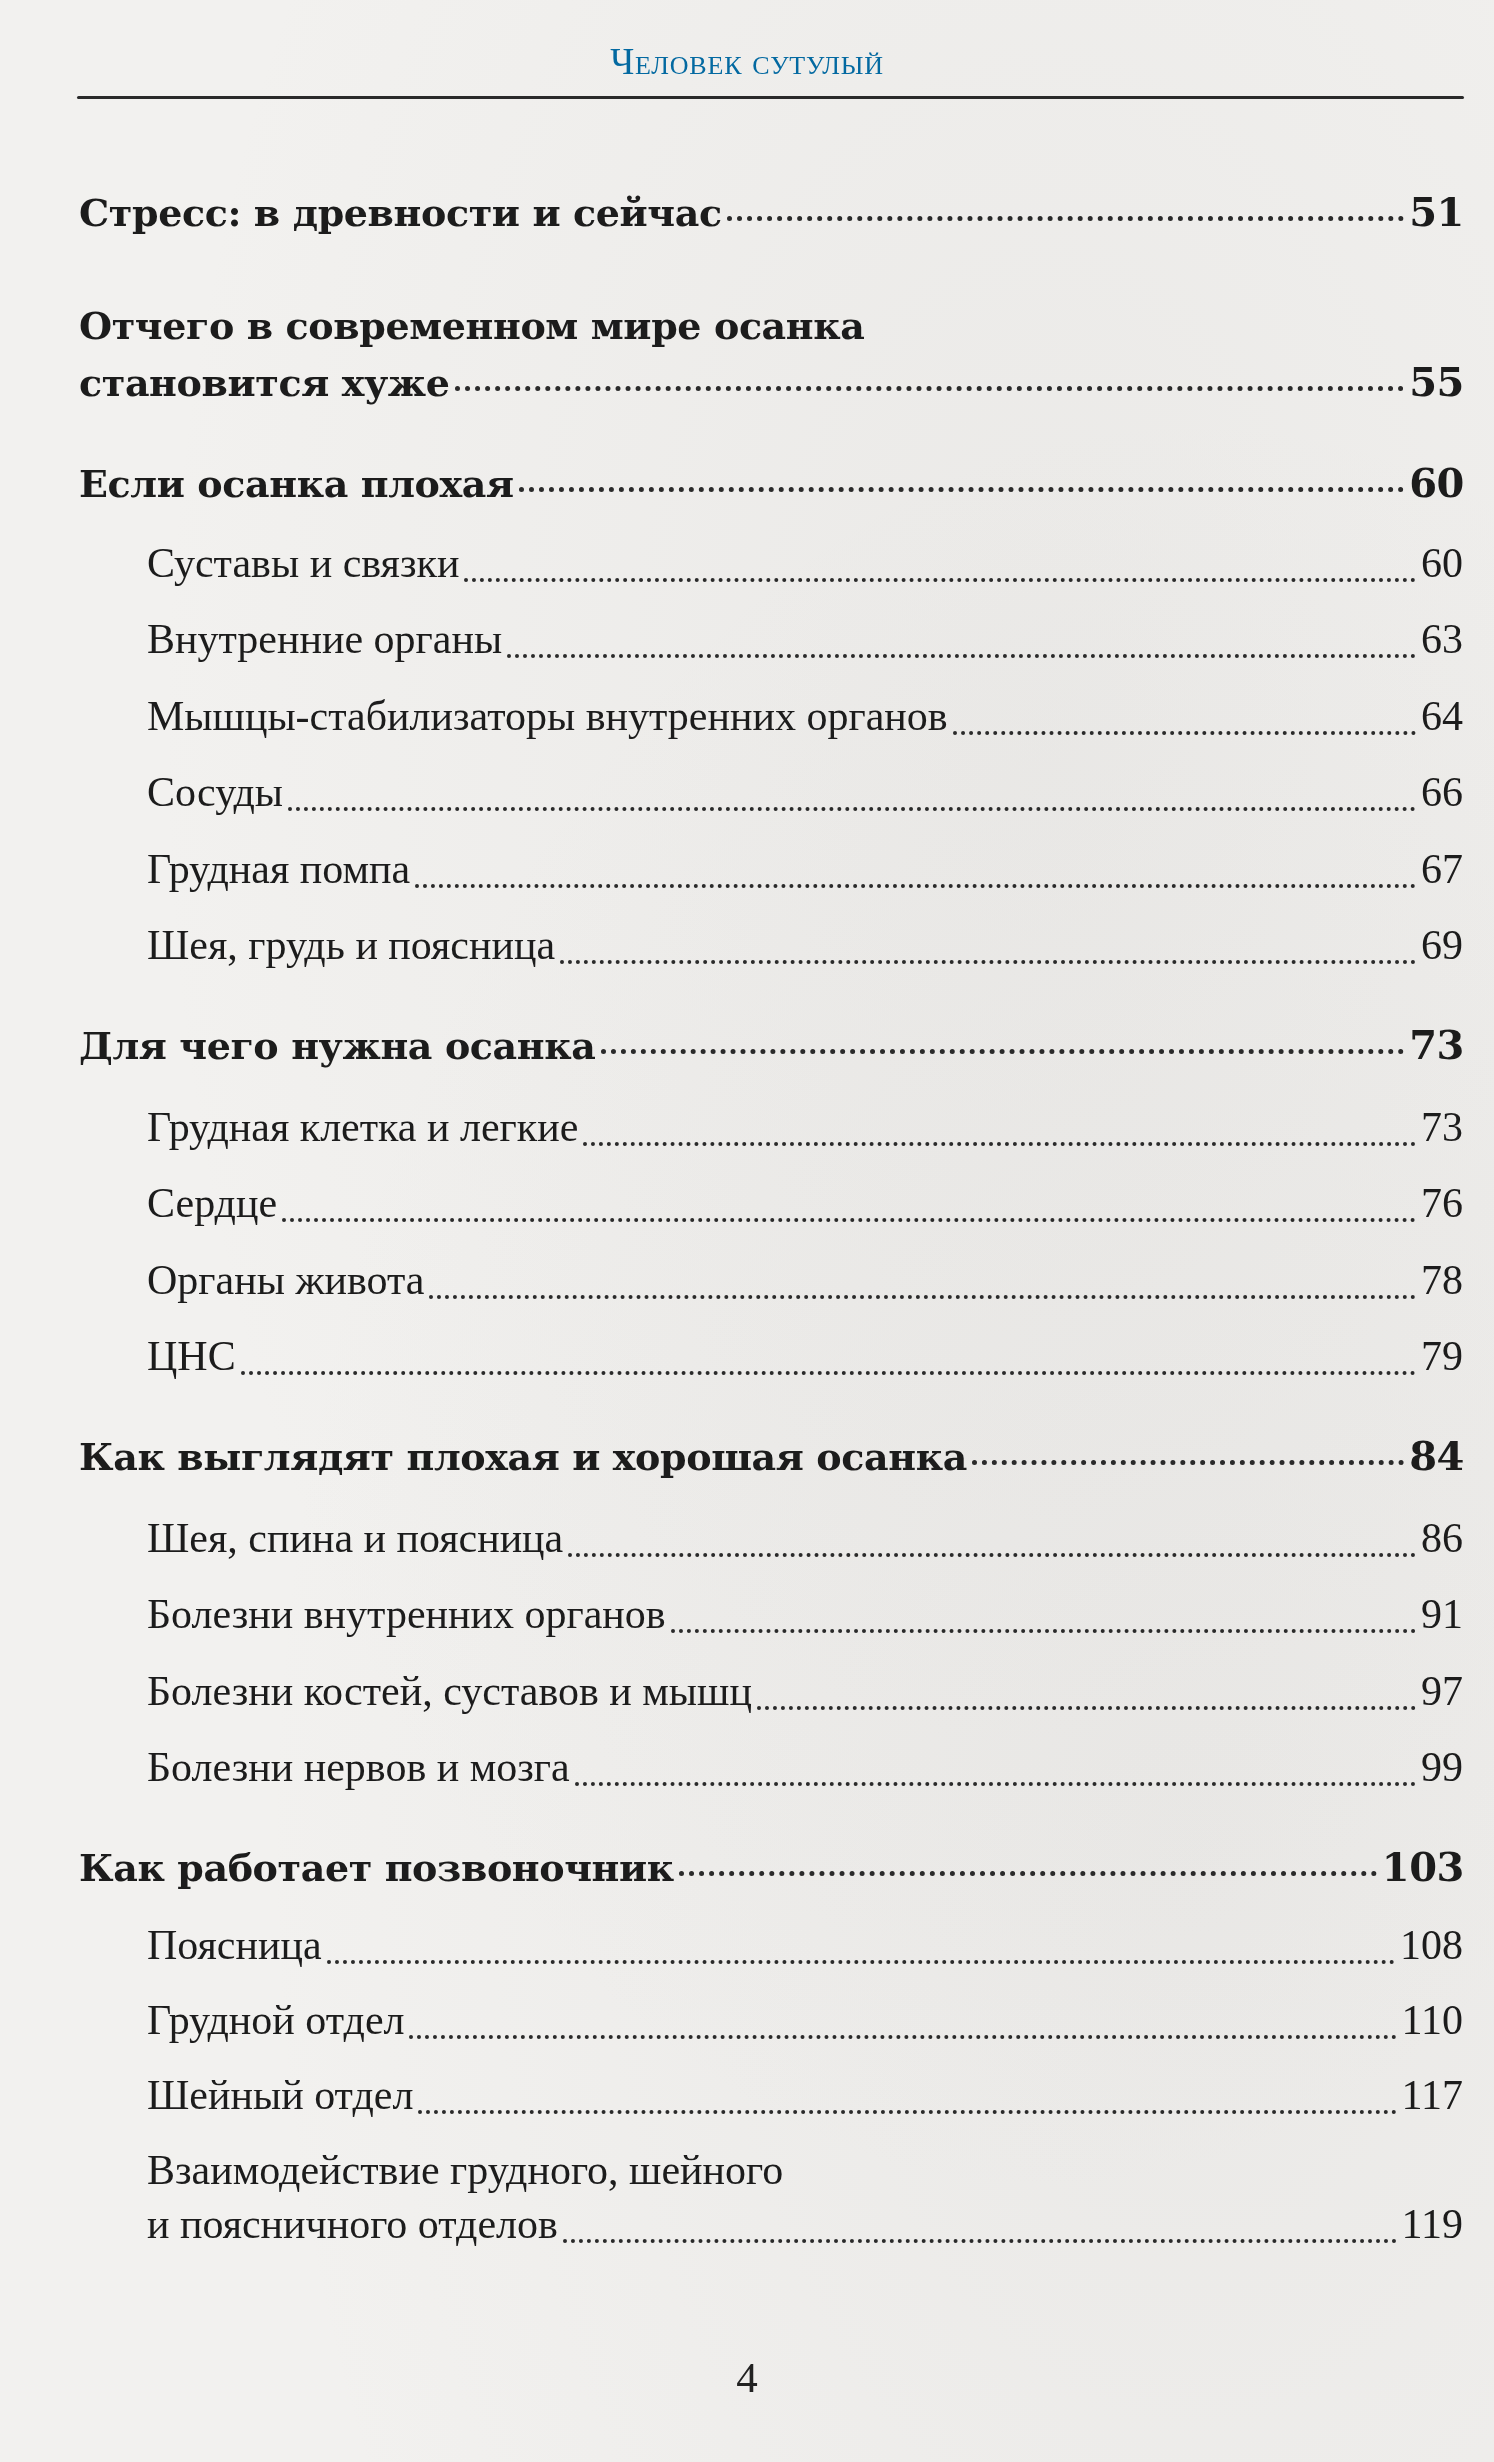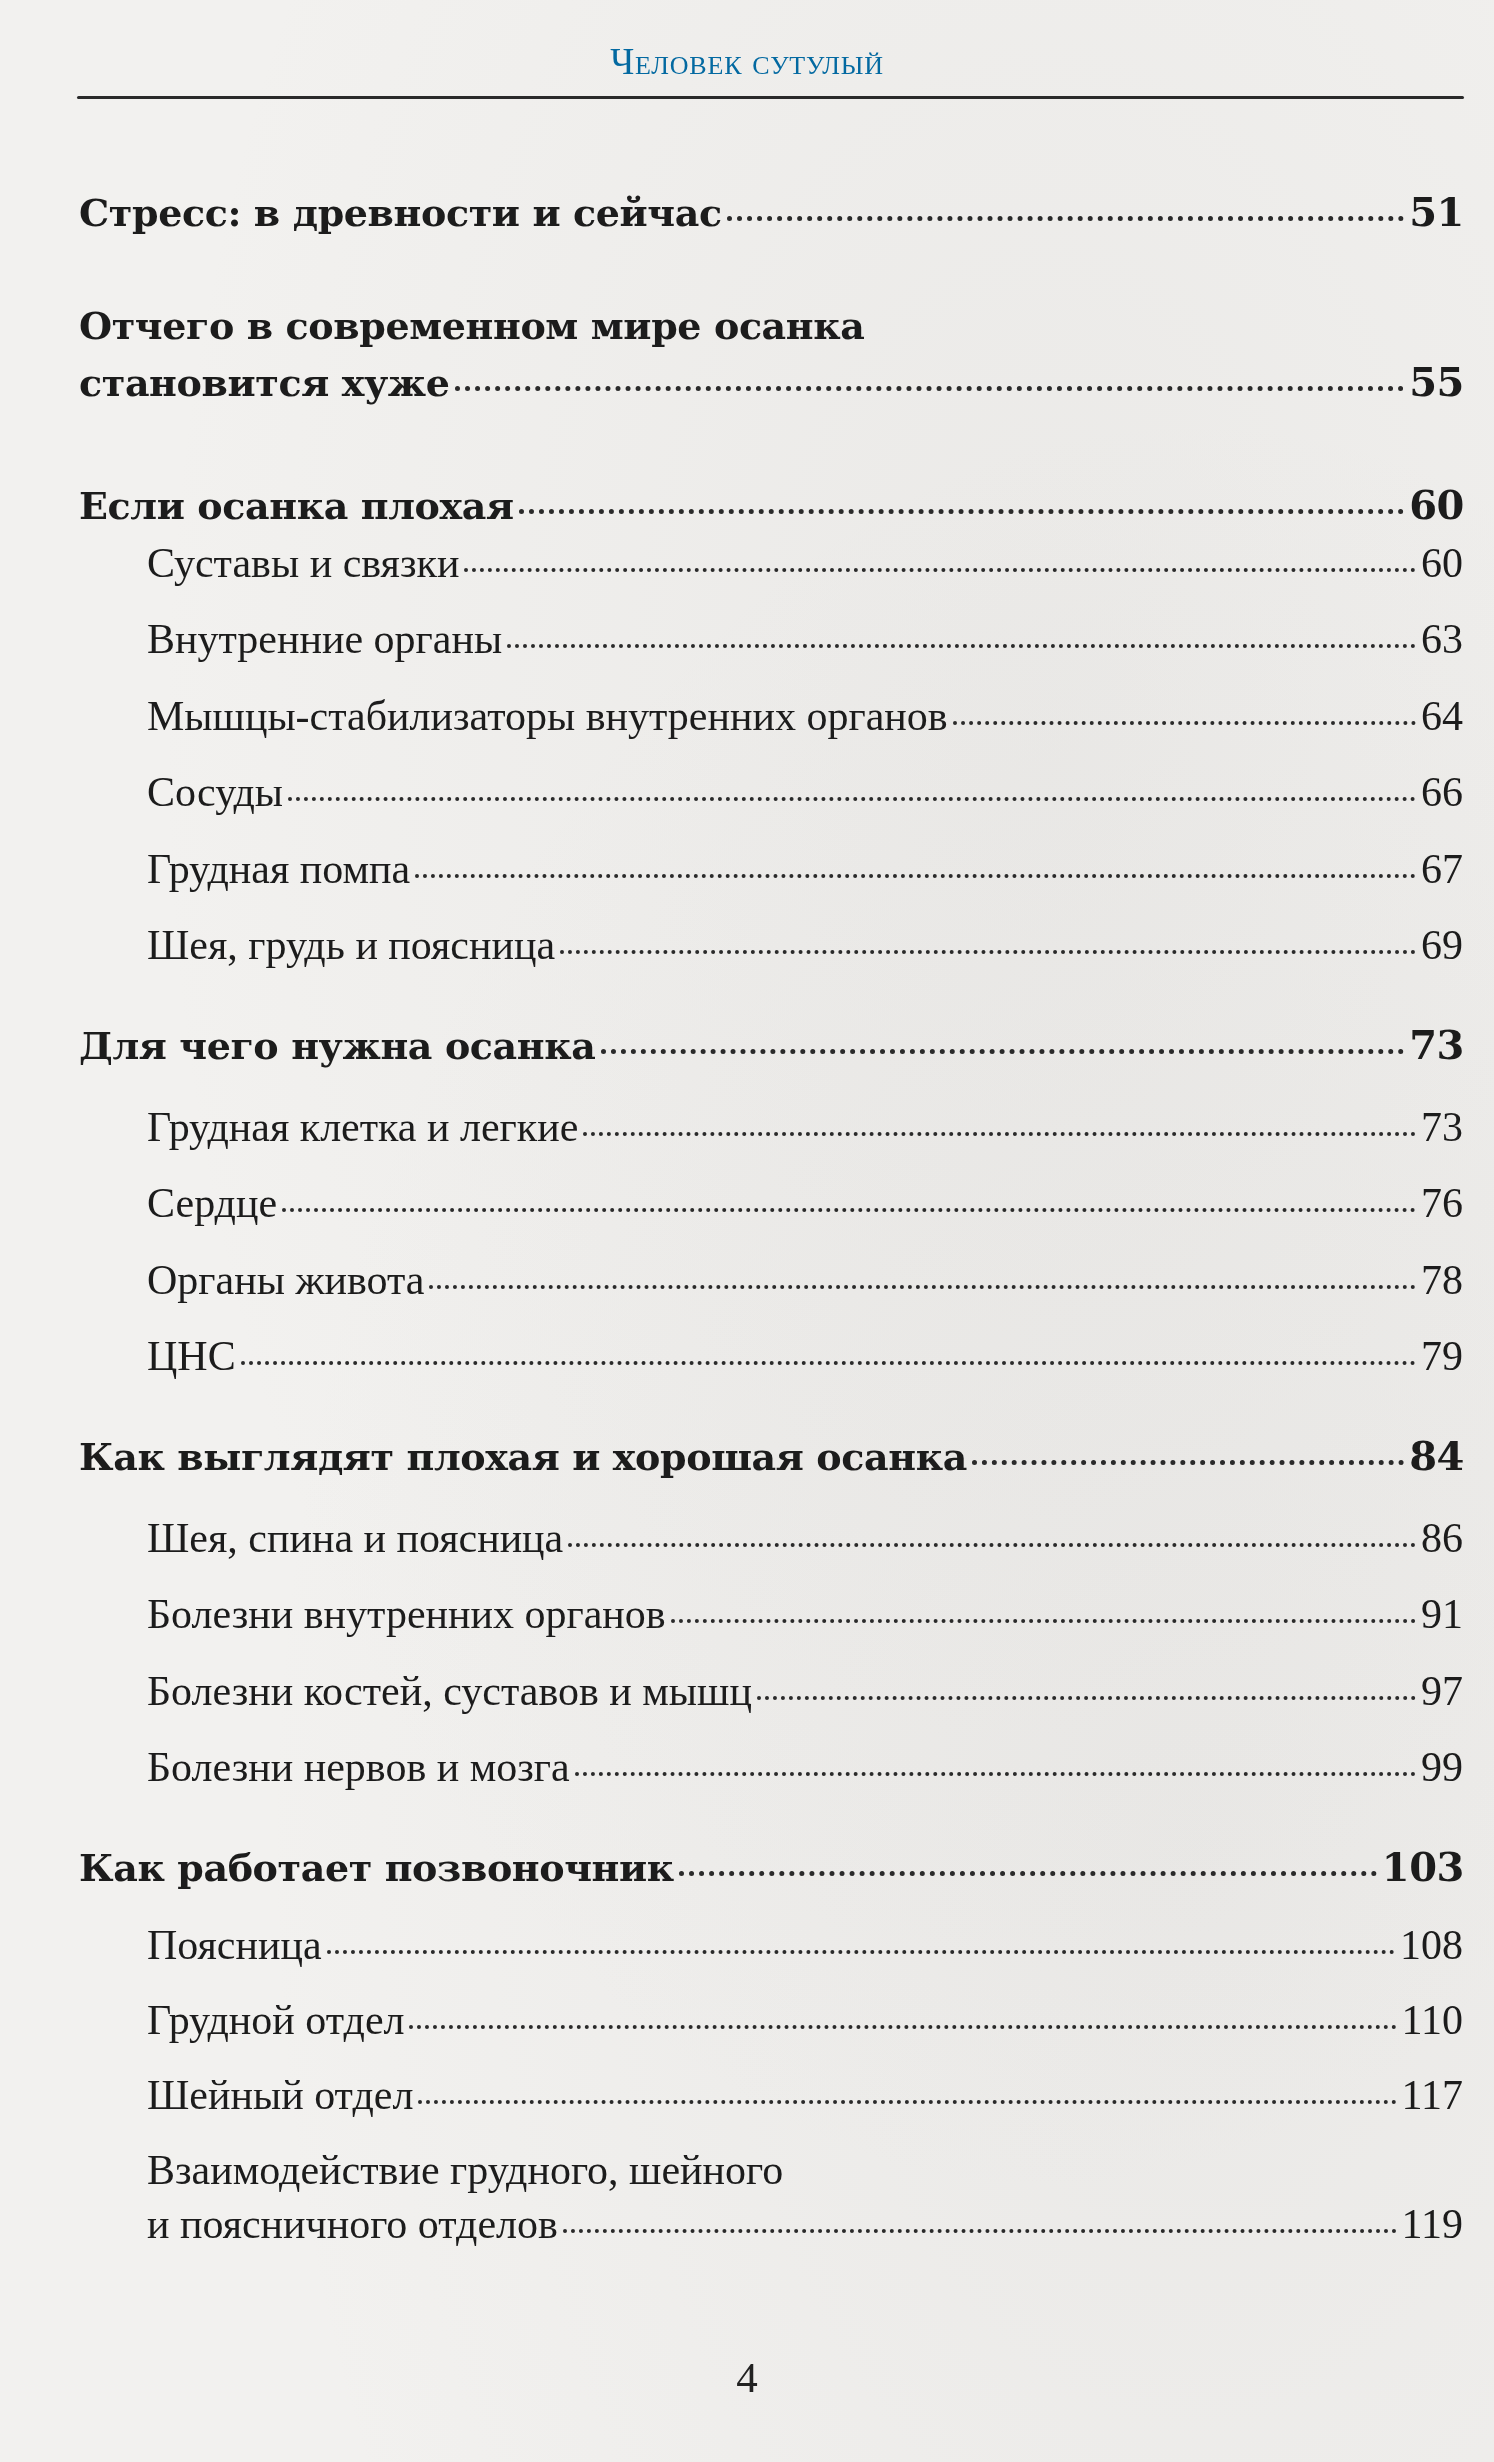--- a/index.html
+++ b/index.html
@@ -40,20 +40,21 @@
     font-weight: bold;
     font-size: 38px;
     letter-spacing: -0.4px;
     text-align: right;
   }
   .entry.section {
     font-family: "Liberation Serif", serif;
     font-size: 42px;
     padding-left: 68px; width: 1316px;
     transform-origin: left;
+    align-items: flex-end;
   }
   .entry .title { white-space: nowrap; }
   .entry .leader {
     flex: 1; margin: 0 5px;
     border-bottom: 5px dotted #2a2a2a;
     transform: translateY(-5px);
     height: 0;
   }
   .entry.section .leader { border-bottom-width: 4.2px; }
   .entry .page { white-space: nowrap; }
@@ -83,21 +84,21 @@
 
   <div class="entry chapter" style="top:303px">
     <span class="title">Отчего в современном мире осанка</span>
   </div>
   <div class="entry chapter" style="top:358px">
     <span class="title">становится хуже</span>
     <span class="leader"></span>
     <span class="page">55</span>
   </div>
 
-  <div class="entry chapter" style="top:481px">
+  <div class="entry chapter" style="top:459px">
     <span class="title">Если осанка плохая</span>
     <span class="leader"></span>
     <span class="page">60</span>
   </div>
   <div class="entry section" style="top:539px">
     <span class="title">Суставы и связки</span>
     <span class="leader"></span>
     <span class="page">60</span>
   </div>
   <div class="entry section" style="top:615px">

